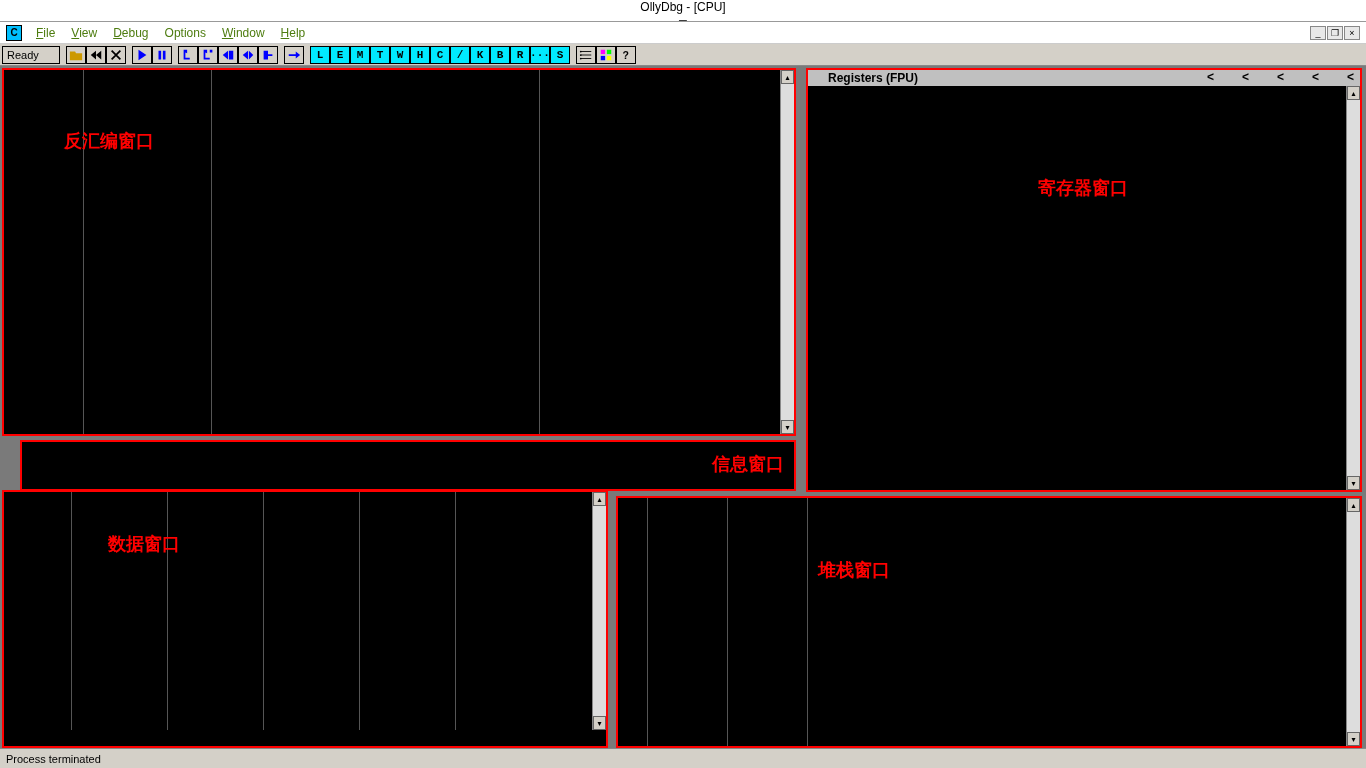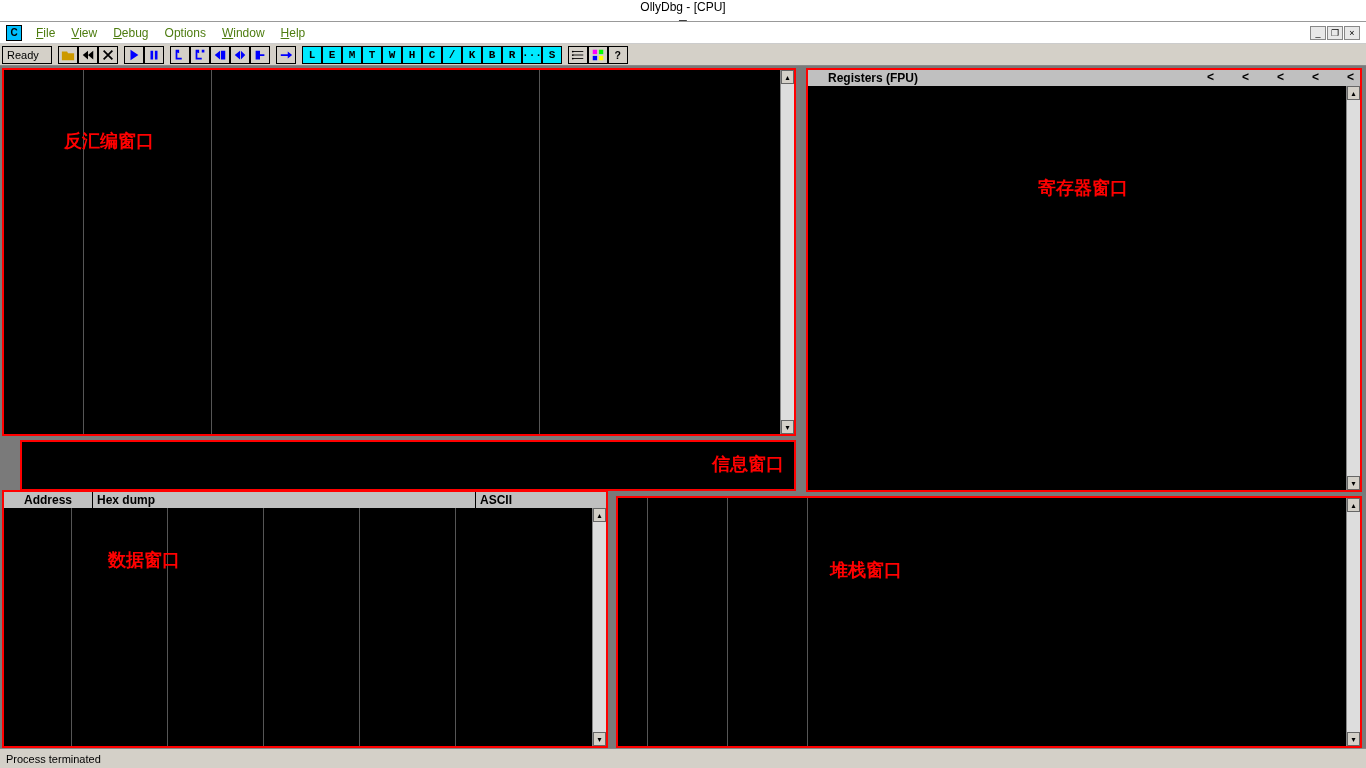--- a/index.html
+++ b/index.html
@@ -11,21 +11,21 @@
 .titlebar .winbtn { width: 40px; height: 20px; display: flex; align-items: center; justify-content: center; font-size: 11px; }
 
 .menubar { height: 22px; background: #fff; display: flex; align-items: center; padding: 0 6px; border-bottom: 1px solid #ccc; }
 .menubar .ci { width: 16px; height: 16px; background: #00c0ff; border: 1px solid #000; text-align: center; font-size: 10px; font-weight: bold; line-height: 14px; margin-right: 6px; }
 .menubar .mitem { font-size: 12px; padding: 2px 8px; color: #4d7c0f; }
 .menubar .mitem u { text-decoration: underline; }
 .menubar .mdi-controls { margin-left: auto; display: flex; gap: 1px; }
 .menubar .mdi-btn { width: 16px; height: 14px; border: 1px solid #888; background: #e8e8e8; font-size: 9px; display: flex; align-items: center; justify-content: center; }
 
 .toolbar { height: 22px; background: #d4d0c8; display: flex; align-items: center; padding: 0 2px; border-bottom: 1px solid #888; gap: 2px; }
-.toolbar .ready { width: 50px; height: 18px; background: #d4d0c8; border: 1px solid #000; font-size: 11px; padding: 0 4px; display: flex; align-items: center; }
+.toolbar .ready { width: 58px; height: 18px; background: #d4d0c8; border: 1px solid #000; font-size: 11px; padding: 0 4px; display: flex; align-items: center; }
 .toolbar-group { display: flex; gap: 0; margin-left: 4px; }
 .tbtn { width: 20px; height: 18px; border: 1px solid #000; background: #d4d0c8; display: flex; align-items: center; justify-content: center; font-size: 10px; }
 .tbtn.cyan { background: #00eaff; font-weight: bold; font-family: 'Courier New', monospace; font-size: 11px; }
 .tbtn svg { width: 14px; height: 14px; }
 
 .workarea { flex: 1; background: #7a7a7a; position: relative; padding: 2px; }
 .pane { position: absolute; background: #000; border: 2px solid #ff0000; }
 .pane-header { background: #c0c0c0; height: 16px; font-family: 'Courier New', monospace; font-size: 12px; font-weight: bold; display: flex; align-items: center; padding: 0 20px; }
 .pane-inner { background: #000; height: calc(100% - 16px); position: relative; }
 .cols { display: flex; height: 100%; }
@@ -209,27 +209,20 @@
       </div>
       <div class="annotation" style="left:230px; top:90px;">寄存器窗口</div>
     </div>
   </div>
 
   <div class="pane" style="left:20px; top:374px; width:776px; height:51px;">
     <div class="annotation" style="right:10px; top:10px;">信息窗口</div>
   </div>
 
   <div class="pane" style="left:2px; top:424px; width:606px; height:258px;">
-    <div class="pane-header" style="display:flex;">
-      <span style="width:68px;">Address</span>
-      <span style="border-left:1px solid #000; height:16px;"></span>
-      <span style="padding-left:4px; width:382px;">Hex dump</span>
-      <span style="border-left:1px solid #000; height:16px;"></span>
-      <span style="padding-left:4px;">ASCII</span>
-    </div>
     <div class="pane-inner">
       <div class="cols" style="height:100%;">
         <div class="col" style="width:68px;"></div>
         <div class="col" style="width:96px;"></div>
         <div class="col" style="width:96px;"></div>
         <div class="col" style="width:96px;"></div>
         <div class="col" style="width:96px;"></div>
         <div class="col" style="flex:1; border-right:none;"></div>
       </div>
       <div class="scrollbar-v">
@@ -246,20 +239,20 @@
       <div class="col" style="width:30px;"></div>
       <div class="col" style="width:80px;"></div>
       <div class="col" style="width:80px;"></div>
       <div class="col" style="flex:1; border-right:none;"></div>
     </div>
     <div class="scrollbar-v">
       <div class="sb-btn">▴</div>
         <div class="sb-track"></div>
         <div class="sb-btn bottom">▾</div>
     </div>
-    <div class="annotation" style="left:212px; top:60px;">堆栈窗口</div>
+    <div class="annotation" style="left:200px; top:60px;">堆栈窗口</div>
   </div>
 
 </div>
 
 <div class="statusbar">
   <span>Process terminated</span>
 </div>
 
 </body></html>

